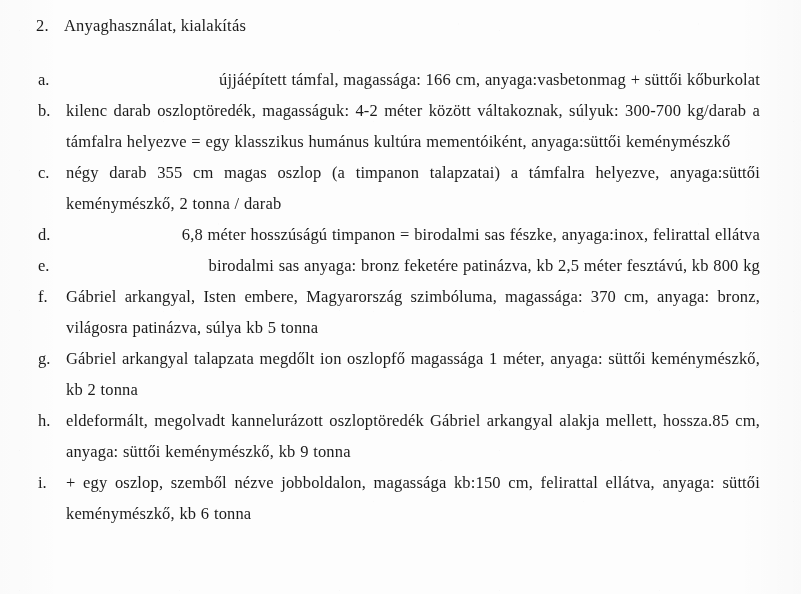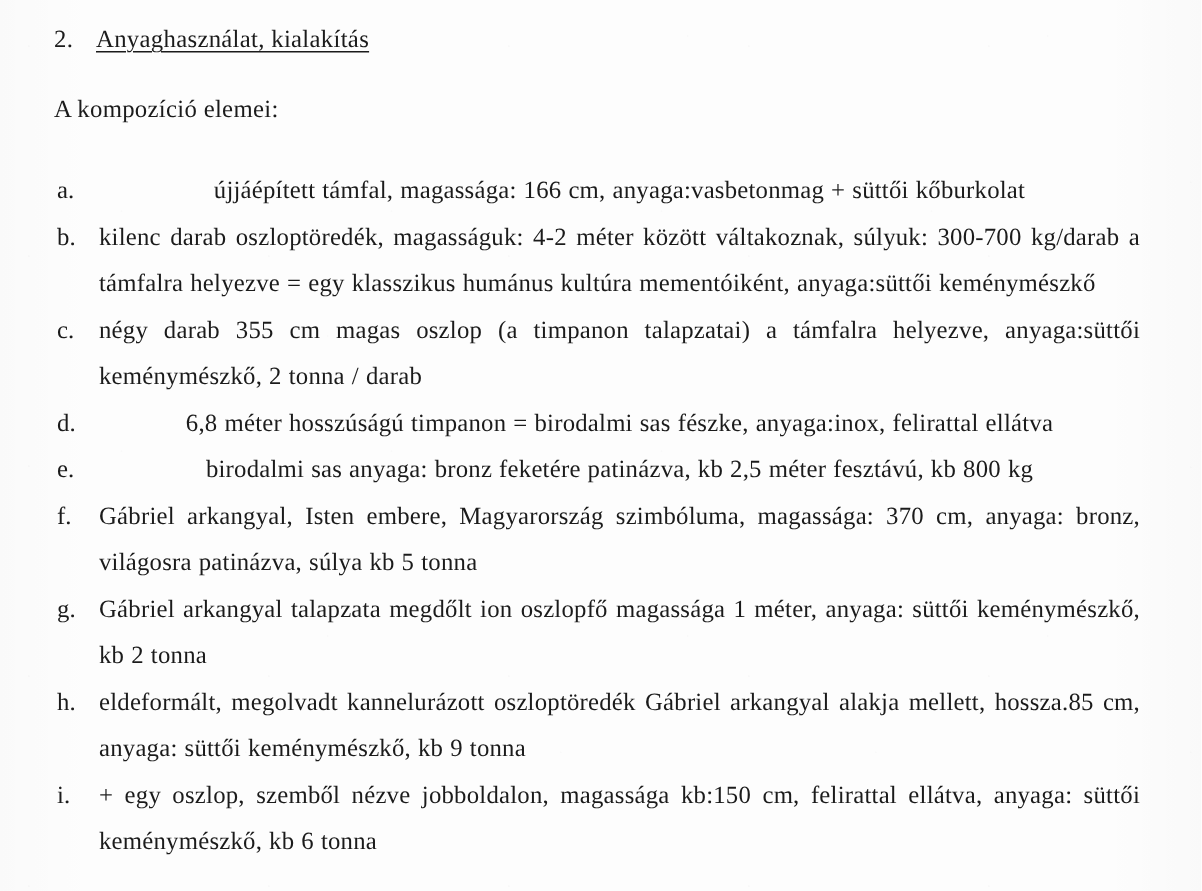--- a/index.html
+++ b/index.html
@@ -40,21 +40,20 @@
     font-size: 16.5px;
     line-height: 28px;
     margin: 0 0 0 0;
   }
   .heading-num {
     width: 28px;
     flex: 0 0 28px;
     letter-spacing: 0.2px;
   }
   .heading-text {
-    text-decoration: underline;
     text-underline-offset: 3px;
     letter-spacing: 0.2px;
   }
 
   
   .intro {
     font-size: 16.5px;
     line-height: 28px;
     margin: 19px 0 0 0;
     letter-spacing: 0.2px;
@@ -83,21 +82,21 @@
   .item-body {
     flex: 1 1 auto;
     text-align: justify;
     text-justify: inter-word;
     letter-spacing: 0.15px;
     word-spacing: 0.4px;
     hyphens: none;
   }
   
   .item-body.single {
-    text-align: center;
+    text-align: right;
   }
 
   
   .speckle {
     position: absolute;
     inset: 0;
     pointer-events: none;
     opacity: 0.45;
     background-image:
       radial-gradient(circle at 12% 22%, rgba(0,0,0,0.05) 0.4px, transparent 0.8px),
@@ -111,21 +110,20 @@
 <body>
 
 <div class="page">
   <div class="content">
 
     <div class="heading-row">
       <span class="heading-num">2.</span>
       <span class="heading-text">Anyaghasználat, kialakítás</span>
     </div>
 
-    <p class="intro">A kompozíció elemei:</p>
 
     <ul class="list" id="item-list">
         <li class="list-item">
           <span class="item-marker">a.</span>
           <span class="item-body single">újjáépített támfal, magassága: 166 cm, anyaga:vasbetonmag + süttői kőburkolat</span>
         </li>
         <li class="list-item">
           <span class="item-marker">b.</span>
           <span class="item-body">kilenc darab oszloptöredék, magasságuk: 4-2 méter között váltakoznak, súlyuk: 300-700 kg/darab a támfalra helyezve = egy klasszikus humánus kultúra mementóiként, anyaga:süttői keménymészkő</span>
         </li>

